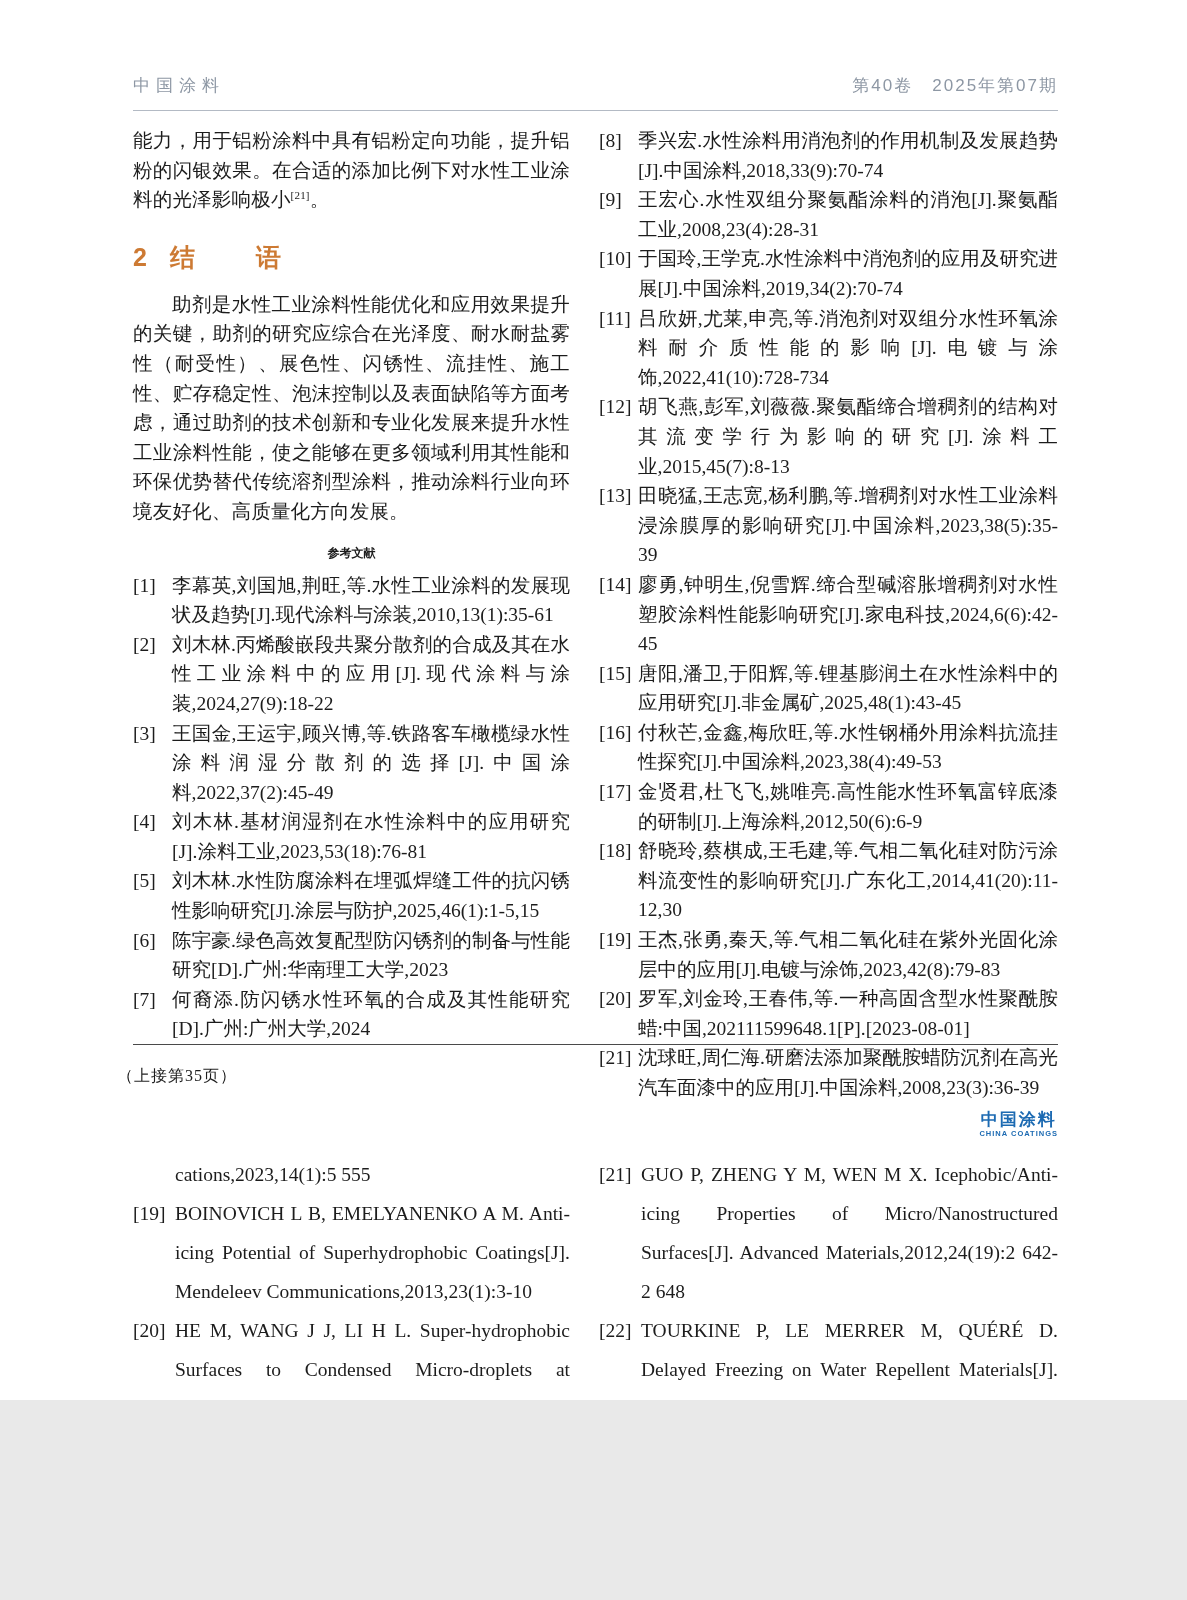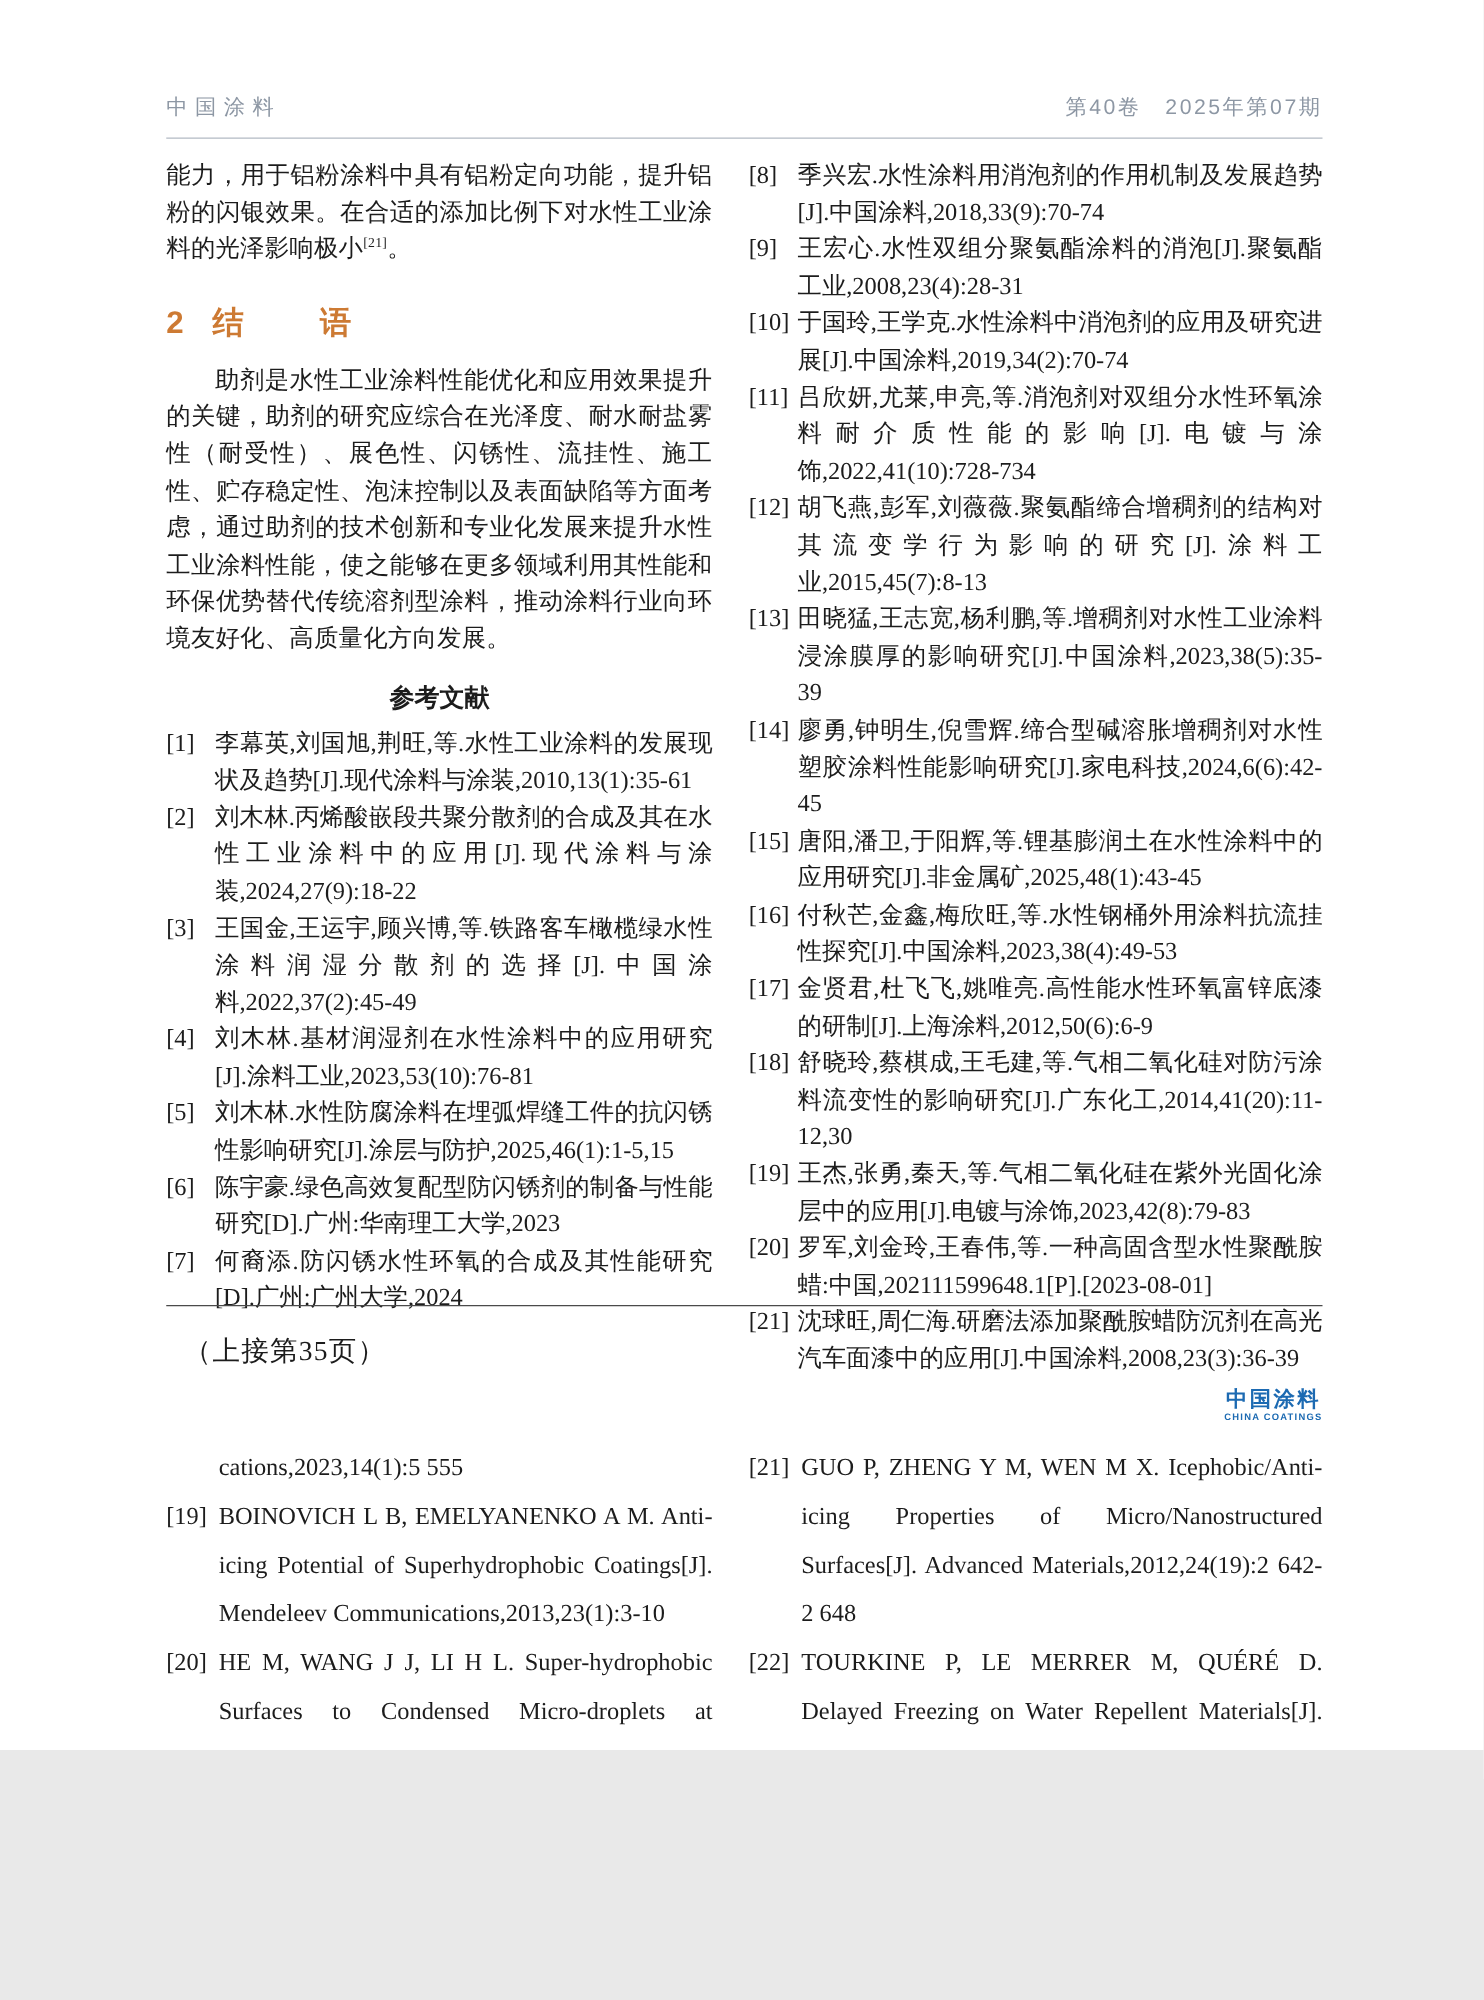--- a/index.html
+++ b/index.html
@@ -35,36 +35,36 @@
     margin:26px 0 16px 0;
     font-family:"Liberation Sans","DejaVu Sans",sans-serif;
     font-weight:bold; font-size:25px; color:#cd7a33; letter-spacing:1px;
   }
   h2.section-heading .sec-num { margin-right:22px; }
   h2.section-heading .sec-title { letter-spacing:18px;margin-top:20px; }
 
   .refs-title {
     margin:18px 0 9px 0; text-align:center;
     font-family:"Liberation Sans","DejaVu Sans",sans-serif;
-    font-weight:bold; font-size:20px; color:#1c1c1c;
+    font-weight:bold; font-size:12px; color:#1c1c1c;
   }
   .ref {
     position:relative; padding-left:39px;
     font-size:19.5px; line-height:29.6px; text-align:justify;
   }
   .ref .rid { position:absolute; left:0; top:0; }
 
   
   .divider {
     position:absolute; left:133px; top:1044px; width:925px;
     border-top:1.5px solid #4a4a4a;
   }
   .continued-note {
-    position:absolute; left:147px; top:1066px;
-    font-size:22px; letter-spacing:1px;
+    position:absolute; left:117px; top:1066px;
+    font-size:16px; letter-spacing:1px;
   }
   .cont-left  { position:absolute; left:133px; top:1155px; width:437px; }
   .cont-right { position:absolute; left:599px; top:1155px; width:459px; }
   .ref-en { line-height:39px; padding-left:42px; }
 
   
   .logo-wrap { text-align:right; margin-top:8px; }
   .logo {
     display:inline-block; text-align:center;
     font-family:"Liberation Sans","DejaVu Sans",sans-serif; color:#1c6ab2;
@@ -107,21 +107,21 @@
       <span class="sec-num">2</span><span class="sec-title">结　语</span>
     </h2>
 
     <p class="body-par indent2">助剂是水性工业涂料性能优化和应用效果提升的关键，助剂的研究应综合在光泽度、耐水耐盐雾性（耐受性）、展色性、闪锈性、流挂性、施工性、贮存稳定性、泡沫控制以及表面缺陷等方面考虑，通过助剂的技术创新和专业化发展来提升水性工业涂料性能，使之能够在更多领域利用其性能和环保优势替代传统溶剂型涂料，推动涂料行业向环境友好化、高质量化方向发展。</p>
 
     <div class="refs-title">参考文献</div>
 
     <div class="ref"><span class="rid">[1]</span><span>李幕英,刘国旭,荆旺,等.水性工业涂料的发展现状及趋势[J].现代涂料与涂装,2010,13(1):35-61</span></div>
     <div class="ref"><span class="rid">[2]</span><span>刘木林.丙烯酸嵌段共聚分散剂的合成及其在水性工业涂料中的应用[J].现代涂料与涂装,2024,27(9):18-22</span></div>
     <div class="ref"><span class="rid">[3]</span><span>王国金,王运宇,顾兴博,等.铁路客车橄榄绿水性涂料润湿分散剂的选择[J].中国涂料,2022,37(2):45-49</span></div>
-    <div class="ref"><span class="rid">[4]</span><span>刘木林.基材润湿剂在水性涂料中的应用研究[J].涂料工业,2023,53(10):76-81</span></div>
+    <div class="ref"><span class="rid">[4]</span><span>刘木林.基材润湿剂在水性涂料中的应用研究[J].涂料工业,2023,53(18):76-81</span></div>
     <div class="ref"><span class="rid">[5]</span><span>刘木林.水性防腐涂料在埋弧焊缝工件的抗闪锈性影响研究[J].涂层与防护,2025,46(1):1-5,15</span></div>
     <div class="ref"><span class="rid">[6]</span><span>陈宇豪.绿色高效复配型防闪锈剂的制备与性能研究[D].广州:华南理工大学,2023</span></div>
     <div class="ref"><span class="rid">[7]</span><span>何裔添.防闪锈水性环氧的合成及其性能研究[D].广州:广州大学,2024</span></div>
   </div>
 
   <div class="col-right">
     <div class="ref"><span class="rid">[8]</span><span>季兴宏.水性涂料用消泡剂的作用机制及发展趋势[J].中国涂料,2018,33(9):70-74</span></div>
     <div class="ref"><span class="rid">[9]</span><span>王宏心.水性双组分聚氨酯涂料的消泡[J].聚氨酯工业,2008,23(4):28-31</span></div>
     <div class="ref"><span class="rid">[10]</span><span>于国玲,王学克.水性涂料中消泡剂的应用及研究进展[J].中国涂料,2019,34(2):70-74</span></div>
     <div class="ref"><span class="rid">[11]</span><span>吕欣妍,尤莱,申亮,等.消泡剂对双组分水性环氧涂料耐介质性能的影响[J].电镀与涂饰,2022,41(10):728-734</span></div>

